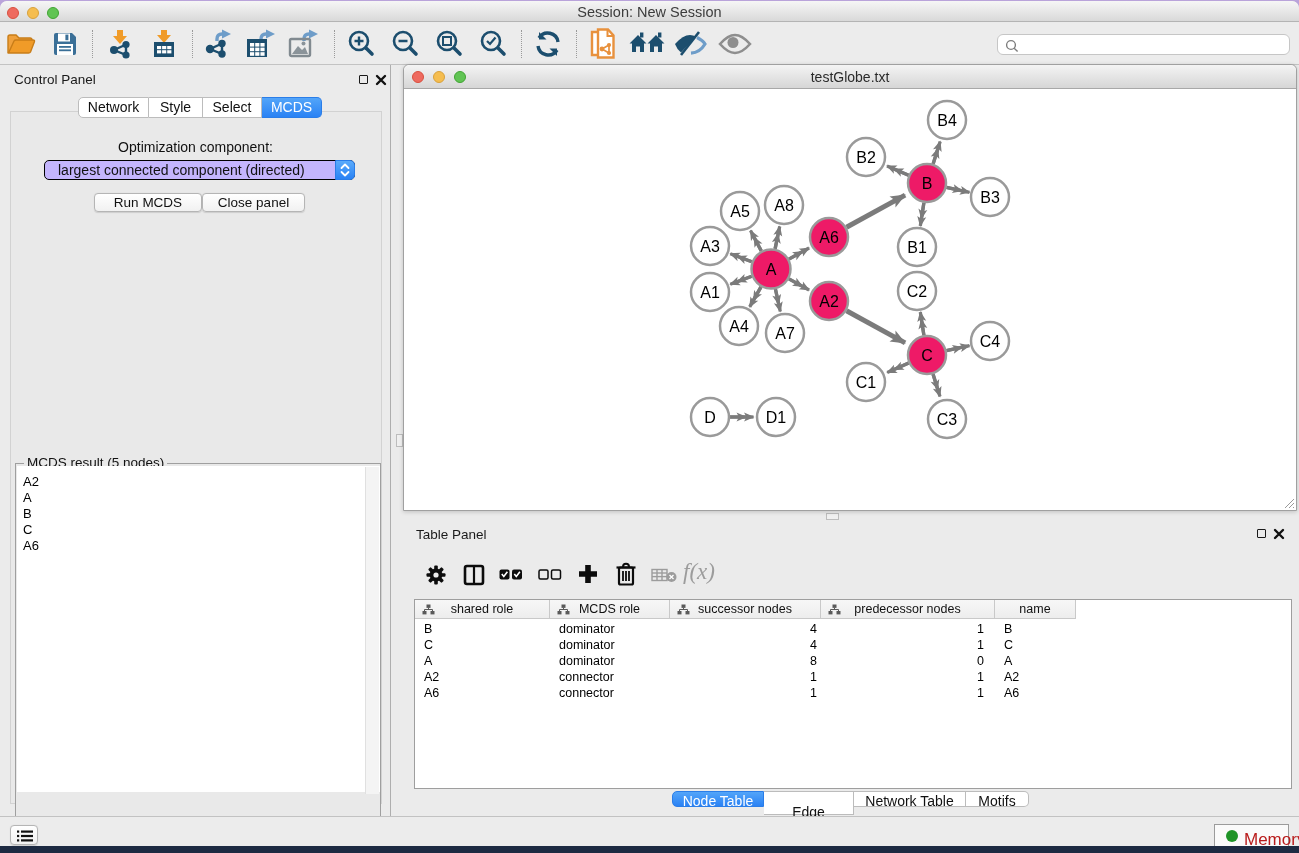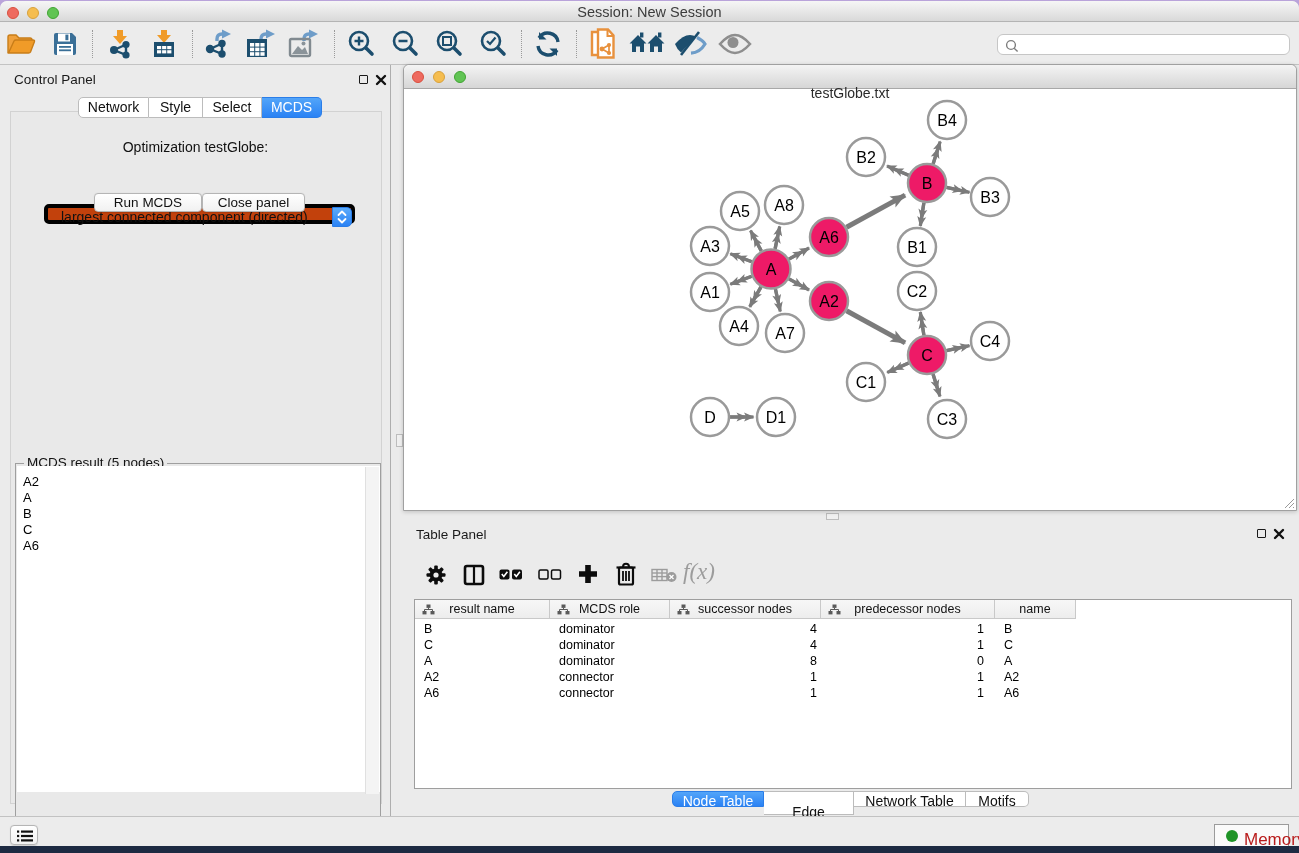--- a/index.html
+++ b/index.html
@@ -17,21 +17,21 @@
   #cpanel { position:absolute; left:0; top:64px; width:391px; height:751px; background:#ebebeb; border-right:1px solid #aeaeae; }
   .paneltitle { font-size:13.5px; color:#1a1a1a; }
   .wmax { position:absolute; width:9px; height:9px; border:1.6px solid #1a1a1a; border-radius:1px; }
   .tabbar { position:absolute; height:21px; display:flex; z-index:5; }
   .tab { font-size:14px; color:#111; background:#fff; border:1px solid #bcbcbc; border-left:none; padding:0 14px; line-height:19px; text-align:center; }
   .tab.first { border-left:1px solid #bcbcbc; border-radius:5px 0 0 5px; }
   .tab.last { border-radius:0 5px 5px 0; }
   .tab.sel { background:linear-gradient(#53a5f9,#2a82f4); color:#fff; border-color:#2a7de8; }
   #cpcontent { position:absolute; left:10px; top:46px; width:372px; height:693px; background:#e9e9e9; border:1px solid #d2d2d2; }
   .btn { position:absolute; background:linear-gradient(#ffffff,#f1f1f1); border:1px solid #b5b5b5; border-radius:4px; font-size:13.5px; color:#111; text-align:center; box-shadow:0 0.5px 1px rgba(0,0,0,0.12); }
-  #dropdown { position:absolute; left:44px; top:95px; width:311px; height:20px; background:#c2410c; border:4px solid #000000; border-radius:5px;margin-top:44px; }
+  #dropdown { position:absolute; left:44px; top:95px; width:311px; height:20px; background:#c4b5fd; border:1px solid #000000; border-radius:5px; }
   #ddcap { position:absolute; right:-1px; top:-1px; width:20px; height:20px; background:linear-gradient(#5babfb,#2a82f4); border-radius:0 5px 5px 0; border:1px solid #2a7de8; }
   #fieldset { position:absolute; left:15px; top:398px; width:366px; height:356px; border:1px solid #9f9f9f; background:#e9e9e9; }
   #legend { position:absolute; left:8px; top:-9px; background:#e9e9e9; padding:0 3px; font-size:13.5px; color:#111; }
   #mcdslist { position:absolute; left:1px; top:2px; width:363px; height:326px; background:#fff; font-size:13px; color:#000; }
   #scrolltrack { position:absolute; right:1px; top:1px; width:14px; height:327px; background:#f4f4f4; border-left:1px solid #e0e0e0; }
   
   #gwin { position:absolute; left:403px; top:63px; width:894px; height:447px; border:1px solid #a0a0a0; border-radius:6px 6px 0 0; background:#fff; box-shadow:0 1px 4px rgba(0,0,0,0.18); }
   #gtitle { position:absolute; left:0; top:0; width:100%; height:24px; background:linear-gradient(#f4f4f4,#d6d6d6); border-bottom:1px solid #a8a8a8; border-radius:6px 6px 0 0; }
   
   #tpanel { position:absolute; left:391px; top:520px; width:908px; height:295px; background:#ebebeb; }
@@ -197,21 +197,21 @@
     <svg style="position:absolute;left:375px;top:9px" width="12" height="12" viewBox="0 0 12 12">
       <path d="M2,2 L10,10 M10,2 L2,10" stroke="#111" stroke-width="2.4" stroke-linecap="round"></path>
     </svg>
     <div class="tabbar" style="left:78px;top:32px">
       <div class="tab first" style="width:71px;padding:0">Network</div>
       <div class="tab" style="width:54px;padding:0">Style</div>
       <div class="tab" style="width:59px;padding:0">Select</div>
       <div class="tab last sel" style="width:60px;padding:0">MCDS</div>
     </div>
     <div id="cpcontent"></div>
-    <div style="position:absolute;left:0;top:74px;width:391px;text-align:center;font-size:14px;color:#111">Optimization testGlobe:</div>
+    <div style="position:absolute;left:0;top:74px;width:391px;text-align:center;font-size:14px;color:#111">Optimization component:</div>
     <div id="dropdown">
       <div style="position:absolute;left:13px;top:1px;font-size:14px;color:#111">largest connected component (directed)</div>
       <div id="ddcap">
         <svg style="position:absolute;left:3px;top:2px" width="12" height="14" viewBox="0 0 12 14">
           <path d="M2.5,5 L6,1.5 L9.5,5" fill="none" stroke="#fff" stroke-width="1.8" stroke-linejoin="round" stroke-linecap="round"></path>
           <path d="M2.5,9 L6,12.5 L9.5,9" fill="none" stroke="#fff" stroke-width="1.8" stroke-linejoin="round" stroke-linecap="round"></path>
         </svg>
       </div>
     </div>
     <div class="btn" style="left:94px;top:128px;width:108px;height:19px;line-height:18px">Run MCDS</div>
@@ -224,21 +224,21 @@
       </div>
     </div>
   </div>
   <div style="position:absolute;left:396px;top:433px;width:7px;height:13px;background:#f0f0f0;border:1px solid #bdbdbd"></div>
   <div style="position:absolute;left:826px;top:512px;width:13px;height:7px;background:#f0f0f0;border:1px solid #bdbdbd"></div>
   <div id="gwin">
     <div id="gtitle">
       <div class="light" style="left:8px;top:6px;background:#ee6a5f;border:0.5px solid #d8503f;"></div>
       <div class="light" style="left:29px;top:6px;background:#f5bd4f;border:0.5px solid #d8a13c;"></div>
       <div class="light" style="left:50px;top:6px;background:#61c454;border:0.5px solid #41a433;"></div>
-      <div style="position:absolute;width:100%;text-align:center;top:20px;font-size:14px;color:#2a2a2a">testGlobe.txt</div>
+      <div style="position:absolute;width:100%;text-align:center;top:4px;font-size:14px;color:#2a2a2a">testGlobe.txt</div>
     </div>
     <svg style="position:absolute;right:1px;bottom:1px" width="12" height="12" viewBox="0 0 12 12">
       <g stroke="#9a9a9a" stroke-width="1">
           <line x1="2" y1="11" x2="11" y2="2"></line>
           <line x1="6" y1="11" x2="11" y2="6"></line>
           <line x1="10" y1="11" x2="11" y2="10"></line>
         </g>
     </svg>
   </div>
   <div id="tpanel">
@@ -298,21 +298,21 @@
           <line x1="1" y1="5" x2="16" y2="5"></line>
           <line x1="1" y1="8.6" x2="16" y2="8.6"></line>
           <line x1="6" y1="1.5" x2="6" y2="12.5"></line>
           <line x1="11" y1="1.5" x2="11" y2="12.5"></line>
         </g>
       <circle cx="20.5" cy="9" r="5" fill="#9c9c9c"></circle>
         <path d="M18.5,7 L22.5,11 M22.5,7 L18.5,11" stroke="#fff" stroke-width="1.3"></path>
     </svg>
     <div style="position:absolute;left:292px;top:38px;font-family:'Liberation Serif',serif;font-style:italic;font-size:23px;color:#9c9c9c">f(x)</div>
     <div id="tablebox">
-<div class="th" style="left:0px;width:135px">result name</div>
+<div class="th" style="left:0px;width:135px">shared role</div>
 <svg style="position:absolute;left:7px;top:4px" width="13" height="11" viewBox="0 0 13 11">
           <g fill="#5a5a5a">
             <rect x="4.5" y="0.5" width="4" height="3.4"></rect>
             <rect x="0.5" y="7" width="4" height="3.4"></rect>
             <rect x="8.5" y="7" width="4" height="3.4"></rect>
           </g>
           <path d="M6.5,3.9 L6.5,5.5 M2.5,7 L2.5,5.5 L10.5,5.5 L10.5,7" fill="none" stroke="#5a5a5a" stroke-width="1"></path>
         </svg>
 <div class="th" style="left:135px;width:120px">MCDS role</div>
 <svg style="position:absolute;left:142px;top:4px" width="13" height="11" viewBox="0 0 13 11">

